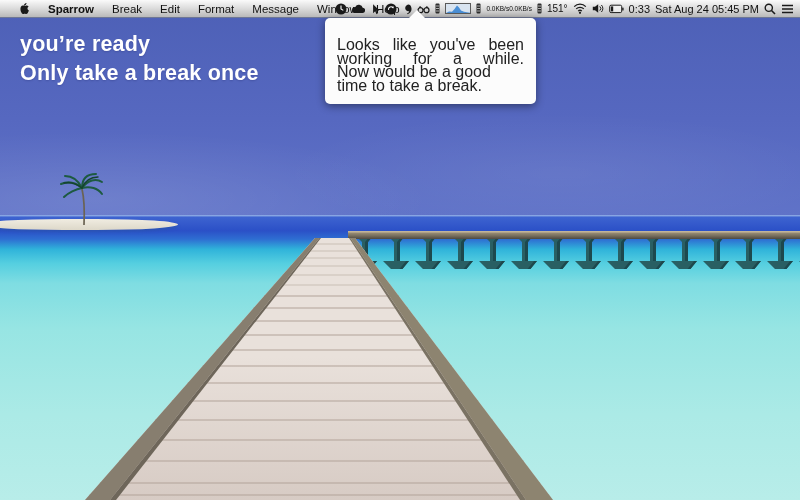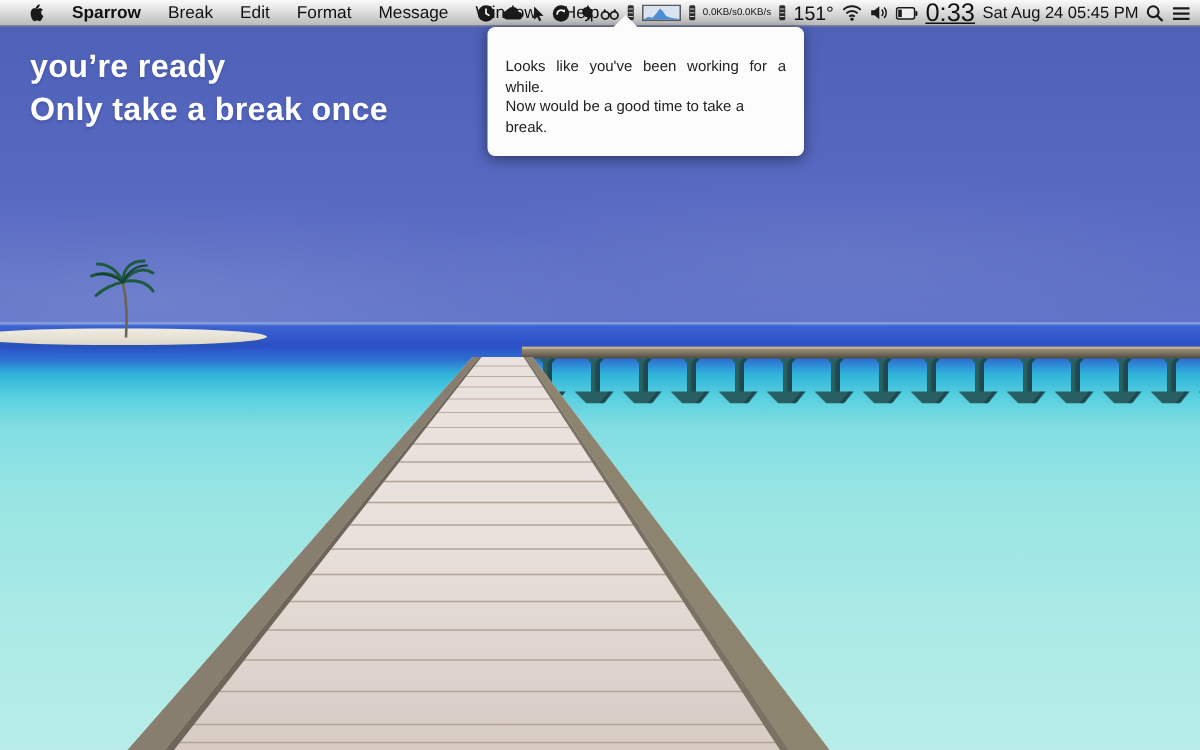--- a/index.html
+++ b/index.html
@@ -33,32 +33,32 @@
     background:linear-gradient(#fafafa, #d8d8d8 55%, #b9b9b9);
     border-bottom:1px solid #6e7795; display:flex; align-items:center;
     font-size:11.5px; color:#111; z-index:5; }
   .menubar .left { display:flex; align-items:center; height:100%; padding-left:10px; }
   .menu-item { padding:0 9px; height:100%; display:flex; align-items:center; white-space:nowrap; }
   .menu-item.appname { font-weight:bold; }
   .menubar .right { position:absolute; right:0; top:0; height:100%; display:flex;
     align-items:center; gap:5px; padding-right:6px; }
   .extra { display:flex; align-items:center; height:100%; }
   .netspeeds { font-size:6.5px; line-height:7px; text-align:right; color:#111; white-space:nowrap; }
-  .temp { font-size:13px; white-space:nowrap; }
-  .battime { font-size:17px; white-space:nowrap;text-decoration:underline; }
+  .temp { font-size:10px; white-space:nowrap; }
+  .battime { font-size:11px; white-space:nowrap; }
   .clocktext { font-size:11px; white-space:nowrap; }
 
   
   .popup { position:absolute; left:325px; top:18px; width:211px; height:86px;
     background:#fcfcfc; border-radius:5px; box-shadow:0 2px 9px rgba(0,0,0,.45);
     z-index:6; }
   .popup .arrow { position:absolute; left:84px; top:-8px; width:0; height:0;
     border-left:8px solid transparent; border-right:8px solid transparent;
     border-bottom:8px solid #fcfcfc; }
-  .popup .msg { padding:20px 12px 0 12px; font-size:10px; line-height:13.5px; color:#222; }
+  .popup .msg { padding:20px 12px 0 12px; font-size:16px; line-height:13.5px; color:#222; }
   .popup .msg .l1 { display:block; text-align:justify; text-align-last:justify; }
   .popup .msg .l2 { display:block; }
   .btnrow { display:flex; justify-content:space-between; padding:12px 12px 0 12px; }
   .btnrow button { font-family:"Liberation Sans", sans-serif; font-size:10px; color:#222;
     background:linear-gradient(#ffffff, #ededed 60%, #e1e1e1);
     border:1px solid #9b9b9b; border-radius:4px; padding:2px 11px; height:17px;
     box-shadow:inset 0 1px 0 rgba(255,255,255,.7), 0 1px 1px rgba(0,0,0,.08); cursor:default; }
   svg { display:block; }
 </style>
 </head>

